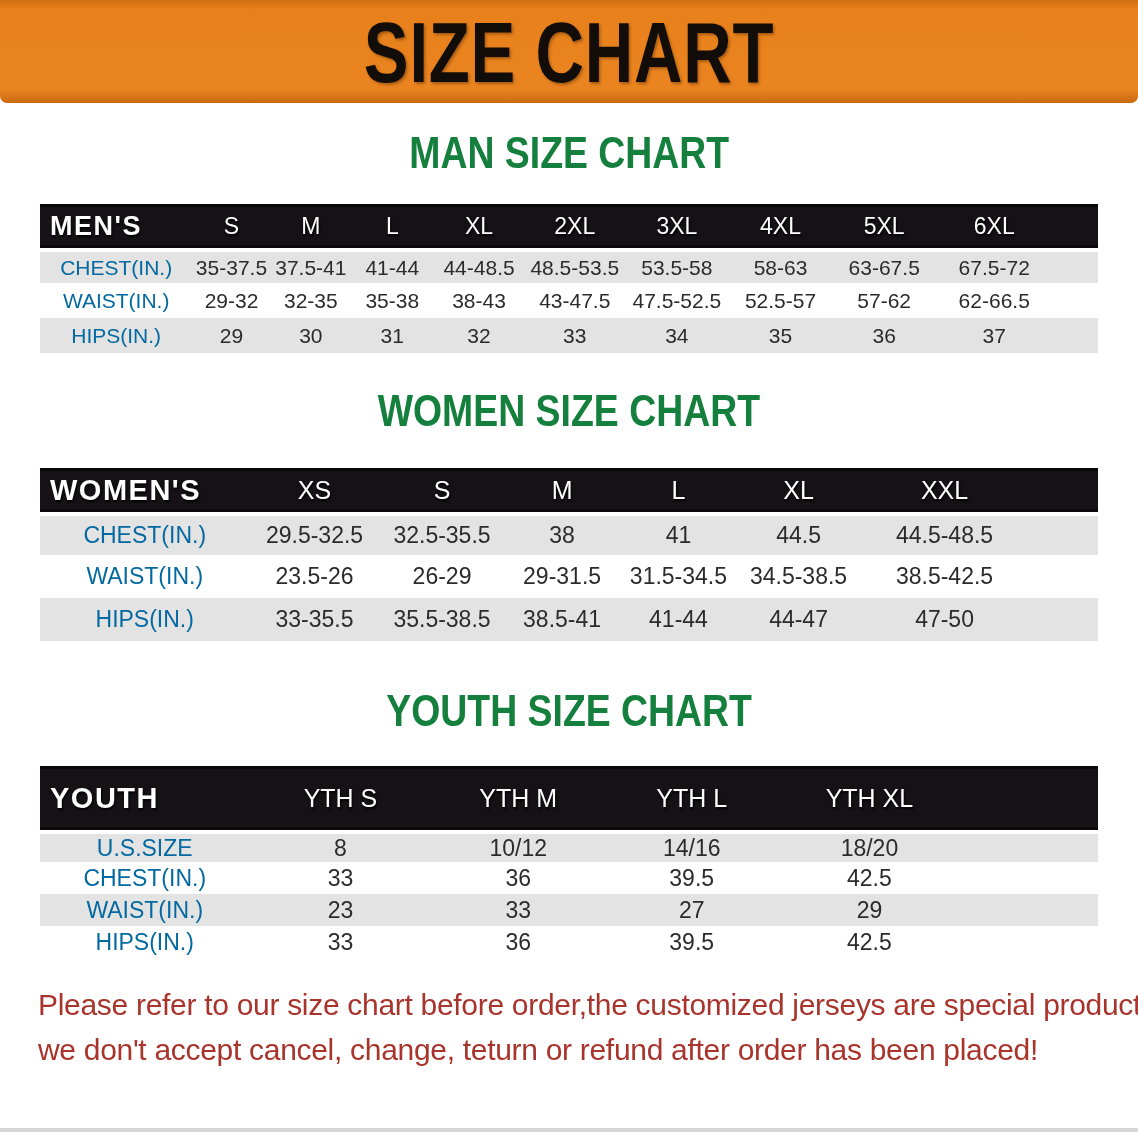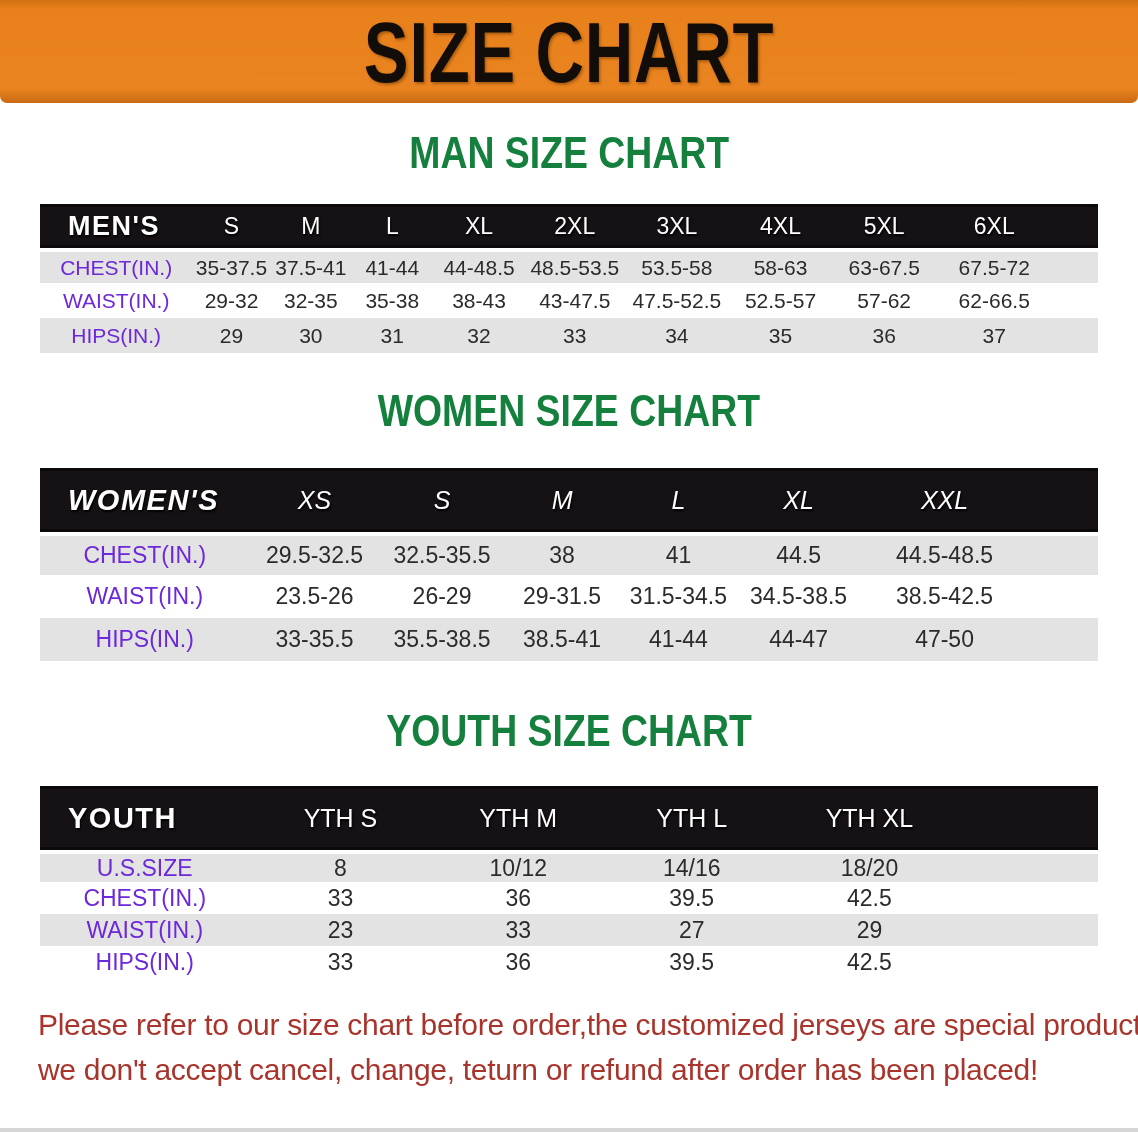--- a/index.html
+++ b/index.html
@@ -48,41 +48,41 @@
     width: 1058px; margin-left: 40px;
   }
   table.size-table thead th {
     background: #151115; color: #ffffff;
     font-weight: normal; text-align: center;
     vertical-align: middle; padding: 0;
     border-top: 3px solid #0b090b; border-bottom: 3px solid #0b090b;
     text-shadow: 1px 2px 2px rgba(0,0,0,0.9);
   }
   table.size-table thead th.lbl {
-    text-align: left; padding-left: 28px;
+    text-align: left; padding-left: 10px;
     font-weight: bold; letter-spacing: 1.5px;
   }
   table.size-table tbody td {
     text-align: center; vertical-align: middle;
     color: #2b2b2b; padding: 0;
   }
   table.size-table tbody tr:nth-child(odd) td { background: #e3e3e3; }
   table.size-table tbody tr:nth-child(even) td { background: #ffffff; }
   table.size-table tbody tr:first-child td { border-top: 4px solid #ffffff; }
-  table.size-table tbody td.lbl { color: #6d28d9; }
+  table.size-table tbody td.lbl { color: #0369a1; }
 
   
   .t-men thead tr { height: 44px; }
   .t-men thead th { font-size: 23px; }
   .t-men thead th.lbl { font-size: 27px; }
   .t-men tbody tr { height: 35px; }
   .t-men tbody td { font-size: 21px; }
 
   
-  .t-women thead tr { height: 64px; font-style: italic; }
+  .t-women thead tr { height: 44px; }
   .t-women thead th { font-size: 25px; }
   .t-women thead th.lbl { font-size: 29px; }
   .t-women tbody tr { height: 43px; }
   .t-women tbody td { font-size: 23px; }
 
   
   .t-youth thead tr { height: 64px; }
   .t-youth thead th { font-size: 25px; }
   .t-youth thead th.lbl { font-size: 29px; }
   .t-youth tbody tr { height: 32px; }

